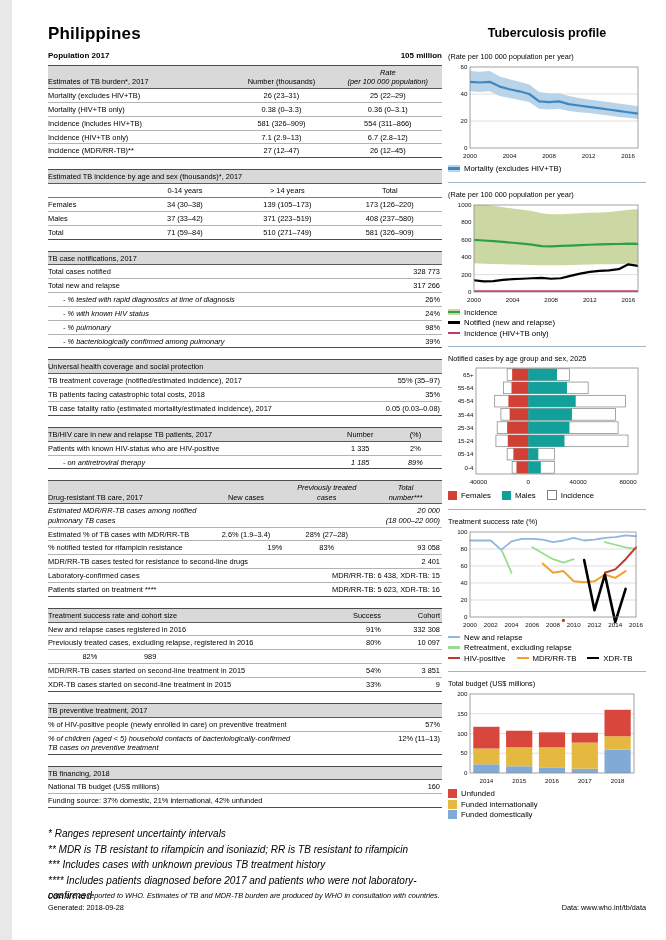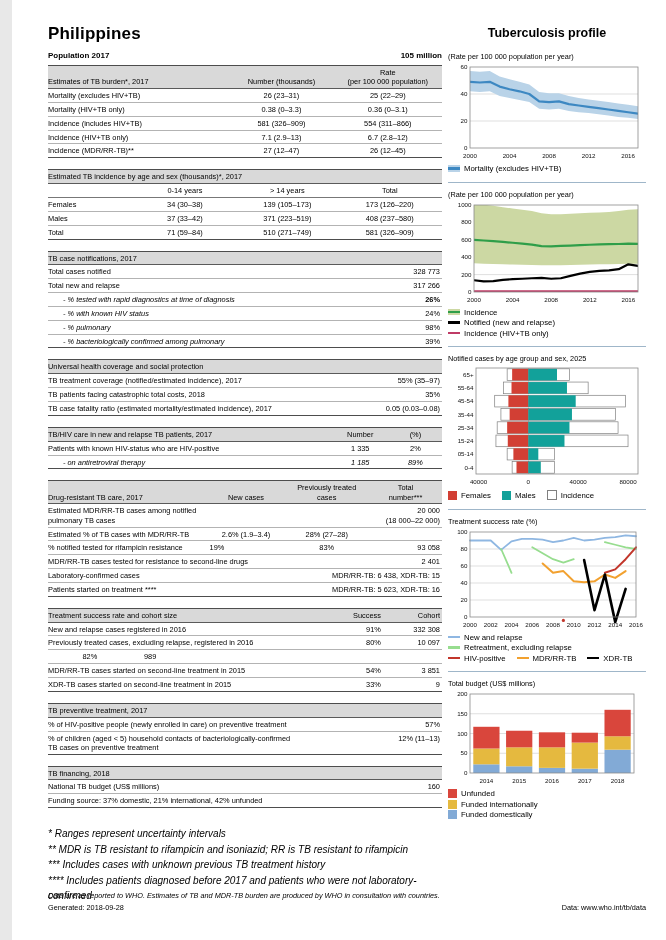--- a/index.html
+++ b/index.html
@@ -10,21 +10,21 @@
   h1.country{font-size:17px;margin:0 0 7px 0;letter-spacing:.2px;}
   .pop-row{display:flex;justify-content:space-between;font-weight:bold;font-size:8px;margin-bottom:5px;}
   .tbl{margin-bottom:11px;border-bottom:1px solid #4d4d4d;}
   .trow{display:flex;align-items:flex-start;border-bottom:0.5px solid #b3b3b3;padding:2px 0 1.6px 0;}
   .tbl .trow:last-child{border-bottom:none;}
   .trow.thead{background:#d9d9d9;border-top:1px solid #4d4d4d;border-bottom:1px solid #5a5a5a;align-items:flex-end;}
   .trow.tsub{border-bottom:0.7px solid #777;}
   .tcell{font-size:7.4px;line-height:1.25;box-sizing:border-box;padding-right:2px;}
   .tcell.it{font-style:italic;}
   .tcell.ind{padding-left:15px;}
-  .tcell.pre{white-space:pre-line;}
+  .tcell.pre{white-space:pre-line;font-style:italic;}
   .footnotes{margin-top:18px;}
   .footnotes div{font-size:10px;font-style:italic;line-height:1.55;}
   
   .right-col{position:absolute;left:436px;top:24px;width:198px;}
   h2.profile{font-size:12.5px;margin:2px 0 12px 0;text-align:center;}
   .chart-block{border-bottom:1px solid #9fb6c9;padding-bottom:7px;margin-bottom:7px;}
   .chart-block:last-child{border-bottom:none;}
   .chart-title{font-size:7.3px;margin:0 0 2px 0;}
   svg{display:block;}
   svg text{font-family:"Liberation Sans",sans-serif;}
@@ -123,21 +123,21 @@
           <div class="trow">
             <div class="tcell" style="width: 86%; text-align: left;">Total cases notified</div>
             <div class="tcell" style="width: 14%; text-align: right;">328 773</div>
           </div>
           <div class="trow">
             <div class="tcell" style="width: 86%; text-align: left;">Total new and relapse</div>
             <div class="tcell" style="width: 14%; text-align: right;">317 266</div>
           </div>
           <div class="trow">
             <div class="tcell it ind" style="width: 86%; text-align: left;">- % tested with rapid diagnostics at time of diagnosis</div>
-            <div class="tcell" style="width: 14%; text-align: right; font-weight: bold;">26%</div>
+            <div class="tcell" style="width: 14%; text-align: right;">26%</div>
           </div>
           <div class="trow">
             <div class="tcell it ind" style="width: 86%; text-align: left;">- % with known HIV status</div>
             <div class="tcell" style="width: 14%; text-align: right;">24%</div>
           </div>
           <div class="trow">
             <div class="tcell it ind" style="width: 86%; text-align: left;">- % pulmonary</div>
             <div class="tcell" style="width: 14%; text-align: right;">98%</div>
           </div>
           <div class="trow">
@@ -197,21 +197,21 @@
 (18 000–22 000)</div>
           </div>
           <div class="trow">
             <div class="tcell" style="width: 41%; text-align: left;">Estimated % of TB cases with MDR/RR-TB</div>
             <div class="tcell" style="width: 19%; text-align: center;">2.6% (1.9–3.4)</div>
             <div class="tcell" style="width: 22%; text-align: center;">28% (27–28)</div>
             <div class="tcell" style="width: 18%; text-align: center;"></div>
           </div>
           <div class="trow">
             <div class="tcell" style="width: 41%; text-align: left;">% notified tested for rifampicin resistance</div>
-            <div class="tcell" style="width: 19%; text-align: left;">19%</div>
+            <div class="tcell" style="width: 19%; text-align: right;">19%</div>
             <div class="tcell" style="width: 22%; text-align: center;">83%</div>
             <div class="tcell" style="width: 18%; text-align: right;">93 058</div>
           </div>
           <div class="trow">
             <div class="tcell" style="width: 82%; text-align: left;">MDR/RR-TB cases tested for resistance to second-line drugs</div>
             <div class="tcell" style="width: 18%; text-align: right;">2 401</div>
           </div>
           <div class="trow">
             <div class="tcell" style="width: 41%; text-align: left;">Laboratory-confirmed cases</div>
             <div class="tcell" style="width: 59%; text-align: right;">MDR/RR-TB: 6 438, XDR-TB: 15</div>

